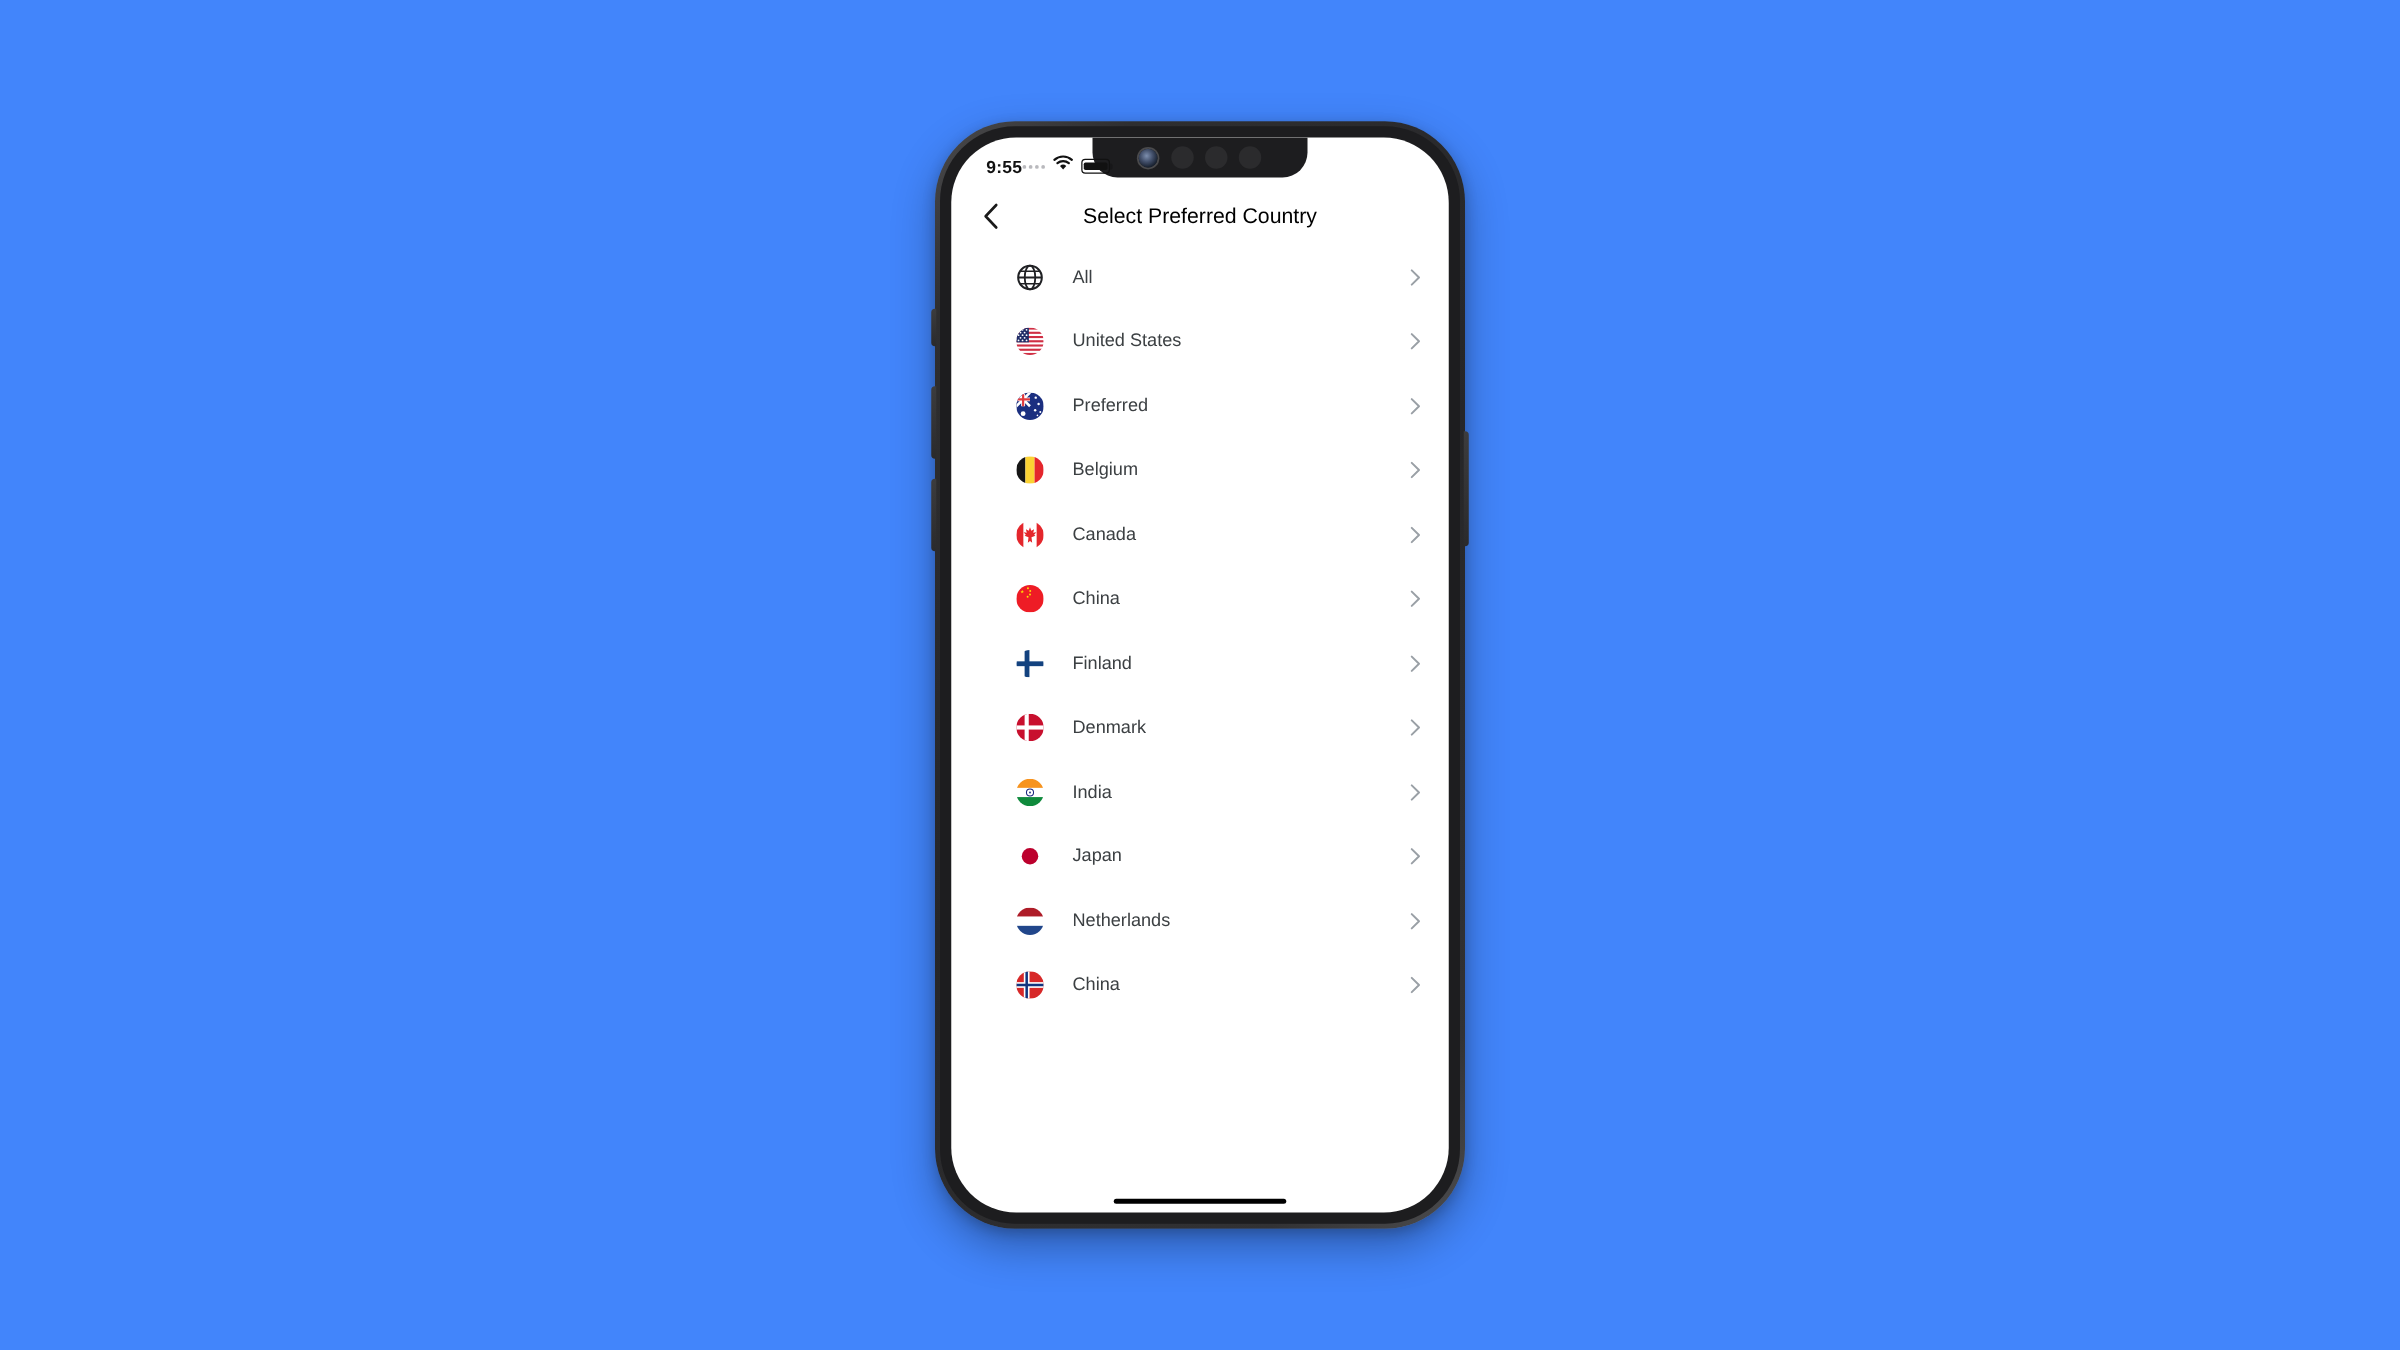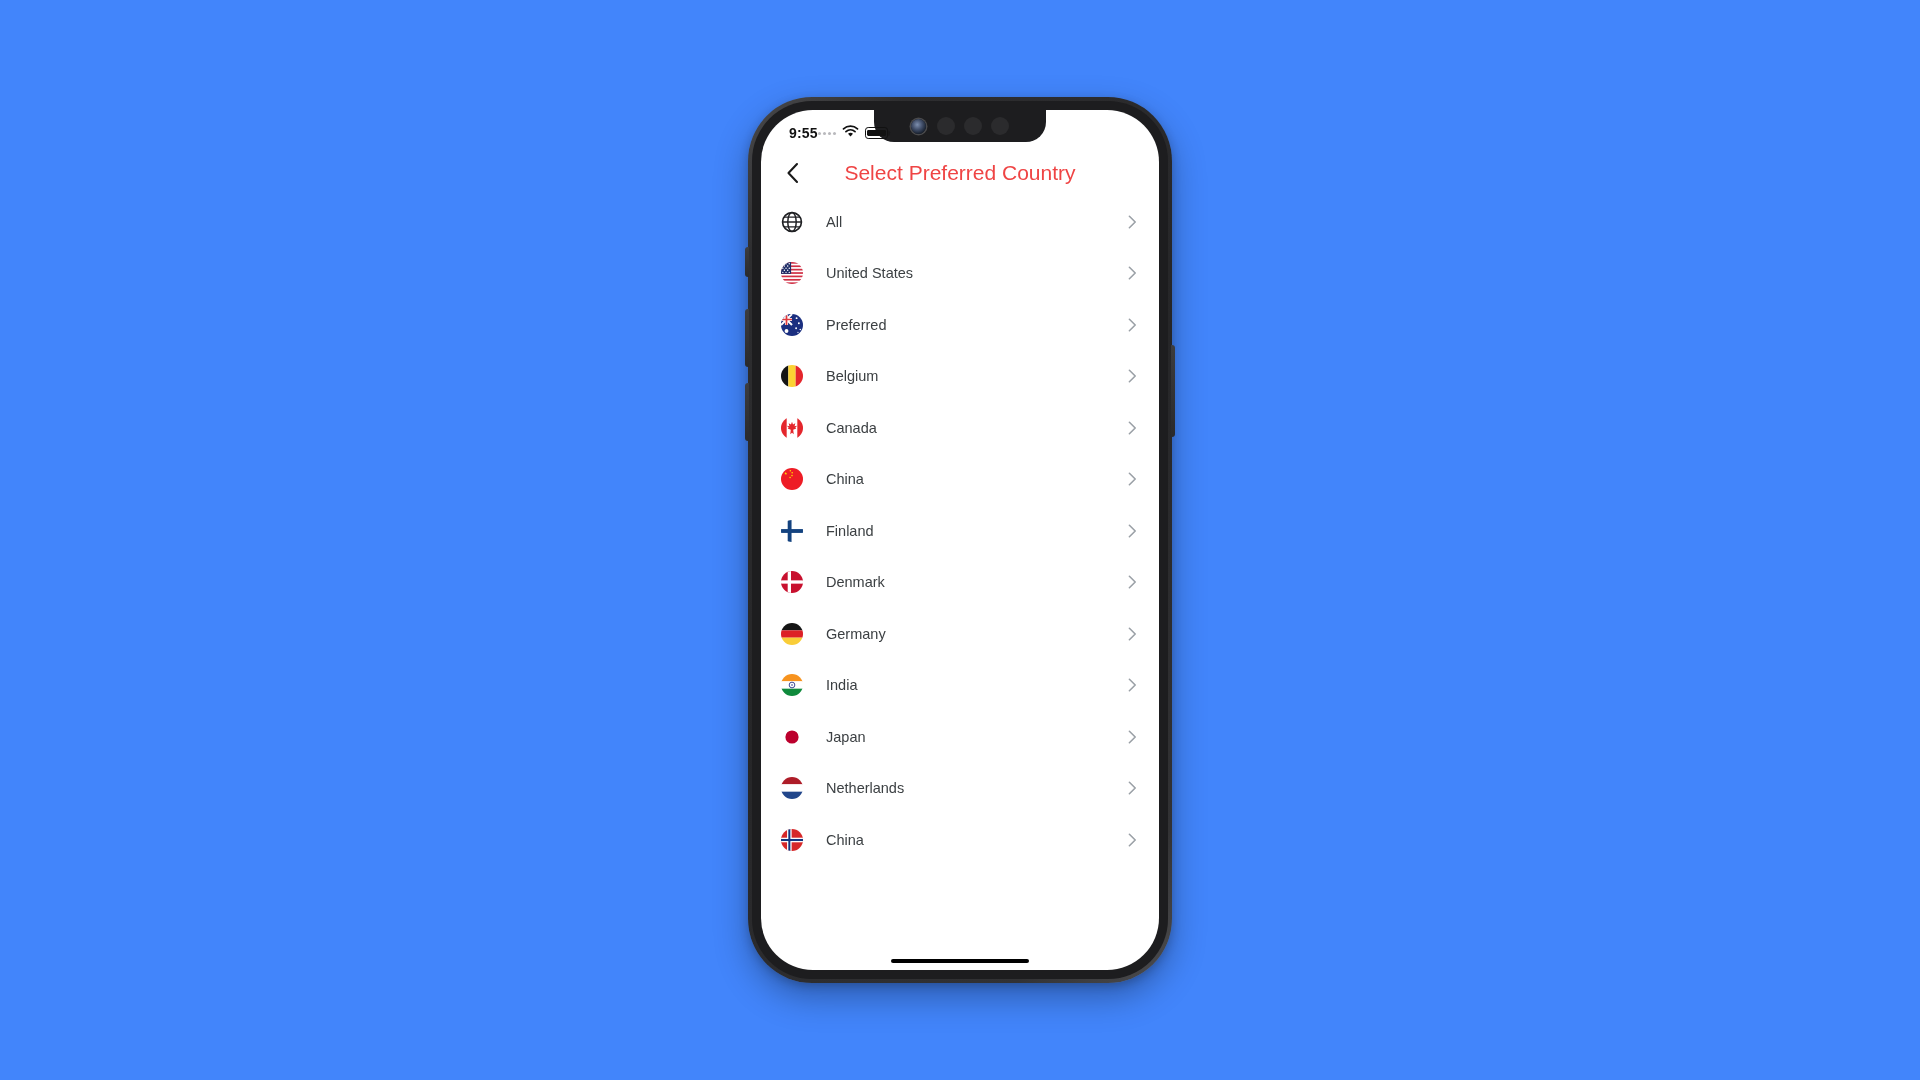--- a/index.html
+++ b/index.html
@@ -158,30 +158,31 @@
     display: flex;
     align-items: center;
     justify-content: center;
     cursor: pointer;
     flex: none;
   }
   .nav-title {
     position: absolute;
     left: 0; right: 0;
     text-align: center;
-    font-size: 21px;
-    color: #ef4444;
+    font-size: 17px;
+    color: #000000;
     pointer-events: none;
   }
 
   
   .country-list {
     height: 735px;
     overflow: hidden;
     position: relative;
+    padding-left: 32px;
   }
   .row {
     display: flex;
     align-items: center;
     height: 51.5px;
     padding: 0 20px 0 20px;
     box-sizing: border-box;
     cursor: pointer;
   }
   .row-flag {
@@ -436,35 +437,20 @@
           <span class="row-label">Denmark</span>
           <span class="row-chevron">
             <svg width="9" height="14" viewBox="0 0 9 14">
               <path d="M1.4 1.3 L7.2 7 L1.4 12.7" stroke="#9aa0a6" stroke-width="1.6" fill="none" stroke-linecap="round" stroke-linejoin="round"></path>
             </svg>
           </span>
         </div>
         <div class="row">
           <span class="row-flag">
             <svg viewBox="0 0 24 24">
-              <rect width="24" height="8" fill="#151515"></rect>
-              <rect y="8" width="24" height="8" fill="#dd2026"></rect>
-              <rect y="16" width="24" height="8" fill="#f9cd38"></rect>
-            </svg>
-          </span>
-          <span class="row-label">Germany</span>
-          <span class="row-chevron">
-            <svg width="9" height="14" viewBox="0 0 9 14">
-              <path d="M1.4 1.3 L7.2 7 L1.4 12.7" stroke="#9aa0a6" stroke-width="1.6" fill="none" stroke-linecap="round" stroke-linejoin="round"></path>
-            </svg>
-          </span>
-        </div>
-        <div class="row">
-          <span class="row-flag">
-            <svg viewBox="0 0 24 24">
               <rect width="24" height="8" fill="#f7931e"></rect>
               <rect y="8" width="24" height="8" fill="#fff"></rect>
               <rect y="16" width="24" height="8" fill="#0f8a3c"></rect>
               <circle cx="12" cy="12" r="3.1" fill="none" stroke="#16257d" stroke-width="0.9"></circle>
               <circle cx="12" cy="12" r="0.8" fill="#16257d"></circle>
             </svg>
           </span>
           <span class="row-label">India</span>
           <span class="row-chevron">
             <svg width="9" height="14" viewBox="0 0 9 14">

